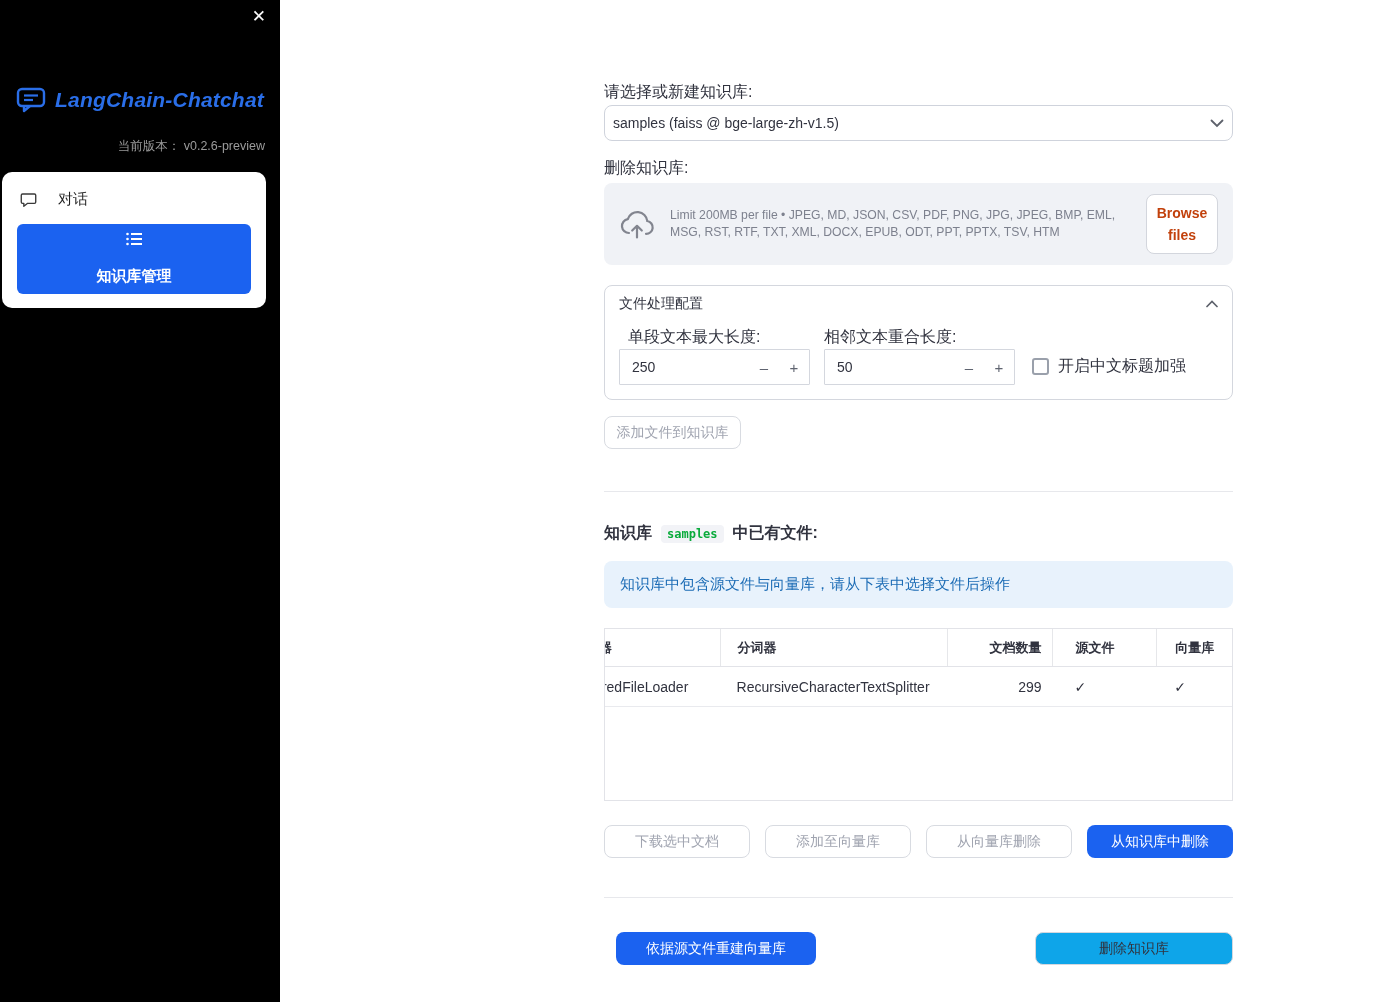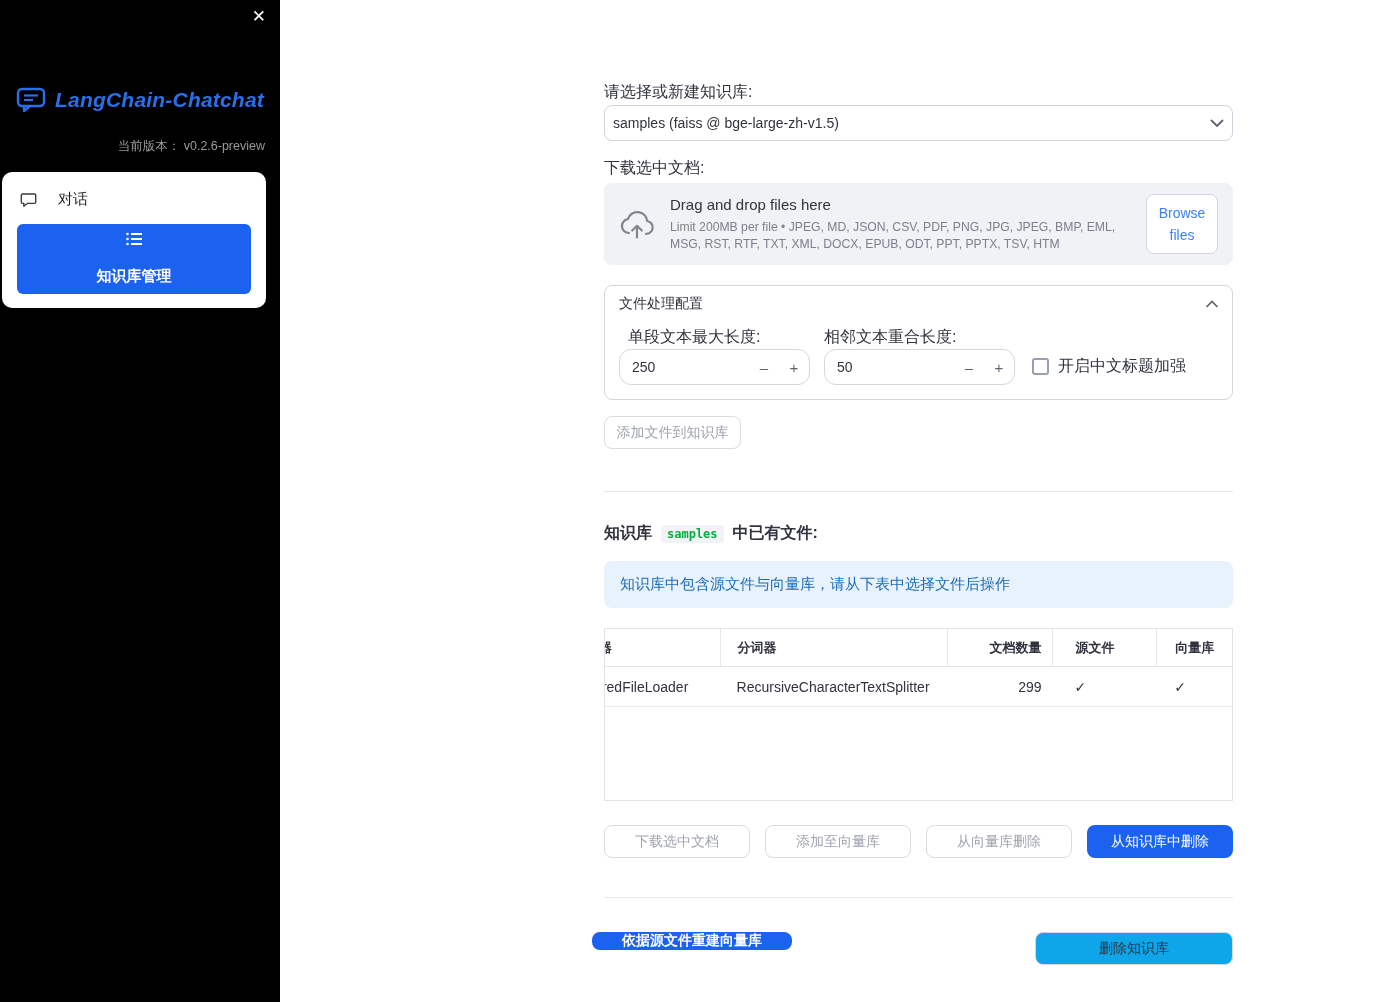--- a/index.html
+++ b/index.html
@@ -27,26 +27,26 @@
   .lbl { font-size:16px; color:#31333f; }
 
   .selectbox { display:flex; align-items:center; justify-content:space-between; border:1px solid #cfd3dc;
                border-radius:8px; padding:0 8px; background:#fff; font-size:14px; cursor:pointer; }
 
   .uploader { background:#f0f2f6; border-radius:8px; display:flex; align-items:center; padding:0 15px; gap:15px; }
   .up-text { flex:1; }
   .up-title { font-size:15px; margin-bottom:6px; color:#31333f; }
   .up-limit { font-size:12.2px; color:#7d818e; line-height:1.38; max-width:474px; }
   .browse-btn { background:#fff; border:1px solid #d3d6dd; border-radius:8px; width:72px; padding:7px 9px;
-                font-size:14px; text-align:center; line-height:1.6; color:#3b82f6; cursor:pointer; }
+                font-size:14px; text-align:center; line-height:1.6; color:#c2410c; cursor:pointer;font-weight:bold; }
 
   .expander { border:1px solid #d4d7de; border-radius:8px; background:#fff; }
   .exp-head { display:flex; justify-content:space-between; align-items:center; padding:9px 14px;
               font-size:14px; cursor:pointer; }
-  .numinput { position:absolute; border:1px solid #d4d7de; border-radius:12px; display:flex; align-items:center;
+  .numinput { position:absolute; border:1px solid #d4d7de; border-radius:1px; display:flex; align-items:center;
               height:36px; background:#fff; }
   .ni-val { flex:1; padding-left:12px; font-size:14px; color:#31333f; }
   .ni-btn { width:30px; text-align:center; color:#5f6470; font-size:15px; cursor:pointer; user-select:none; }
   .cb-row { position:absolute; display:flex; align-items:center; gap:9px; cursor:pointer; }
   .cb-box { width:17px; height:17px; border:2px solid #9aa0ab; border-radius:3px; background:#fff; }
 
   .btn { border-radius:8px; font-size:14px; display:flex; align-items:center; justify-content:center; cursor:pointer; }
   .btn.secondary { background:#0ea5e9; border:1px solid #d4d7de; color:#31333f; }
   .btn.disabled  { background:#fff; border:1px solid #d8dbe1; color:#a0a4b0; cursor:default; }
   .btn.primary   { background:#1b62f0; color:#fff; border:none; }
@@ -130,31 +130,30 @@
 
     <div class="abs selectbox" style="left:324px; top:105px; width:629px; height:36px;">
       <span>samples (faiss @ bge-large-zh-v1.5)</span>
       <span class="mi-icon">
         <svg width="14" height="9" viewBox="0 0 14 9" fill="none">
             <path d="M1.5 1.5 L7 7 L12.5 1.5" stroke="#5d616b" stroke-width="1.8" fill="none" stroke-linecap="round"></path>
           </svg>
       </span>
     </div>
 
-    <div class="abs lbl" style="left:324px; top:158px;">下载选中文档:</div>
+    <div class="abs lbl" style="left:324px; top:158px;">删除知识库:</div>
 
     <div class="abs uploader" style="left:324px; top:183px; width:629px; height:82px;">
       <span class="mi-icon">
         <svg width="36" height="30" viewBox="0 0 36 30" fill="none">
           <path d="M10 24a7 7 0 0 1-1.2-13.9A10 10 0 0 1 28.3 12 6.5 6.5 0 0 1 27 24.9" stroke="#82858f" stroke-width="2.2" fill="none" stroke-linecap="round"></path>
           <path d="M18 28.5v-11 M13.2 21.5 L18 16.8 L22.8 21.5" stroke="#82858f" stroke-width="2.2" fill="none" stroke-linecap="round" stroke-linejoin="round"></path>
         </svg>
       </span>
       <div class="up-text">
-        <div class="up-title">Drag and drop files here</div>
         <div class="up-limit">Limit 200MB per file • JPEG, MD, JSON, CSV, PDF, PNG, JPG, JPEG, BMP, EML, MSG, RST, RTF, TXT, XML, DOCX, EPUB, ODT, PPT, PPTX, TSV, HTM</div>
       </div>
       <button class="browse-btn">Browse files</button>
     </div>
 
     <div class="abs expander" style="left:324px; top:285px; width:629px; height:115px;">
       <div class="exp-head">
         <span>文件处理配置</span>
         <span class="mi-icon">
           <svg width="12" height="8" viewBox="0 0 12 8" fill="none">
@@ -234,17 +233,17 @@
       </div>
     </div>
 
     <button class="abs btn disabled" style="left:324px; top:825px; width:146px; height:33px;">下载选中文档</button>
     <button class="abs btn disabled" style="left:485px; top:825px; width:146px; height:33px;">添加至向量库</button>
     <button class="abs btn disabled" style="left:646px; top:825px; width:146px; height:33px;">从向量库删除</button>
     <button class="abs btn primary" style="left:807px; top:825px; width:146px; height:33px;">从知识库中删除</button>
 
     <div class="divider" style="left:324px; top:897px; width:629px;"></div>
 
-    <button class="abs btn primary" style="left:312px; top:932px; width:200px; height:18px;font-weight:bold;">依据源文件重建向量库</button>
+    <button class="abs btn primary" style="left:336px; top:932px; width:200px; height:33px;">依据源文件重建向量库</button>
     <button class="abs btn secondary" style="left:755px; top:932px; width:198px; height:33px;">删除知识库</button>
 
   </main>
 </div>
 
 </body></html>

